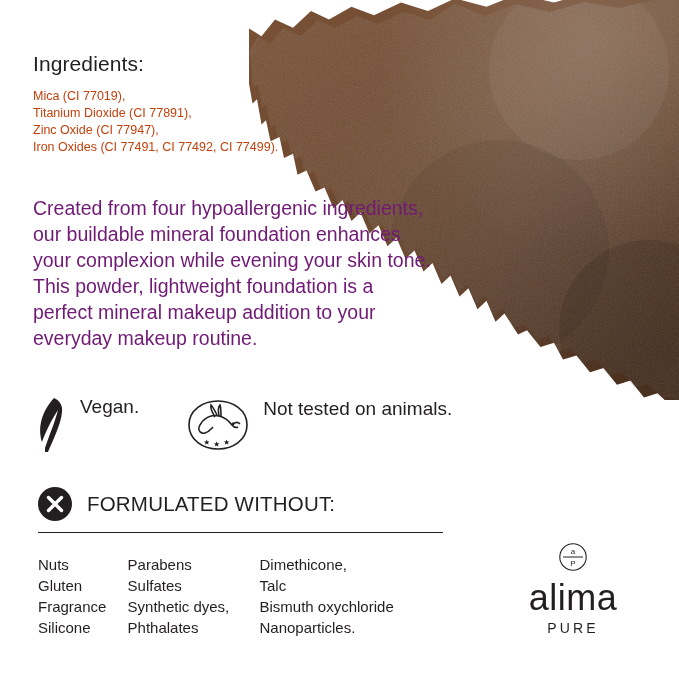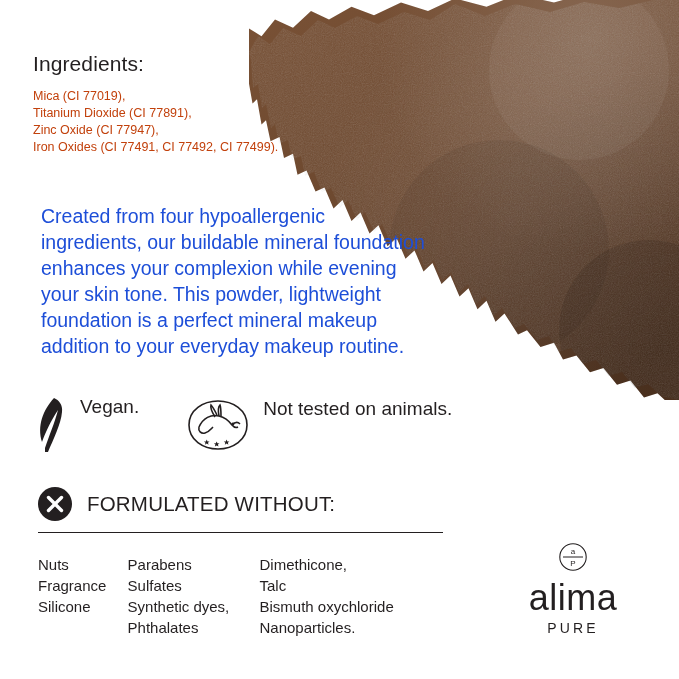--- a/index.html
+++ b/index.html
@@ -97,24 +97,24 @@
     color: #c2410c;
   }
 
   #description-block {
     position: absolute;
     left: 33px;
     top: 195px;
     width: 400px;
   }
   #description-block p {
-    margin: 8px;
+    margin: 0;
     font-size: 19.5px;
     line-height: 26px;
-    color: #1d4ed8;
+    color: #701a75;
     font-weight: 400;
   }
 
   
   #badges {
     position: absolute;
     left: 33px;
     top: 396px;
     display: flex;
     align-items: center;
@@ -268,20 +268,21 @@
       <svg width="34" height="34" viewBox="0 0 34 34">
         <circle cx="17" cy="17" r="17" fill="#231f20"></circle>
         <path d="M10.5 10.5 L23.5 23.5 M23.5 10.5 L10.5 23.5" stroke="#ffffff" stroke-width="3.4" stroke-linecap="round"></path>
       </svg>
       <span id="fw-title">FORMULATED WITHOUT:</span>
     </div>
     <div id="fw-rule"></div>
     <div id="fw-columns">
       <div class="fw-col" id="fw-col-1">
         <div>Nuts</div>
+        <div>Gluten</div>
         <div>Fragrance</div>
         <div>Silicone</div>
       </div>
       <div class="fw-col" id="fw-col-2">
         <div>Parabens</div>
         <div>Sulfates</div>
         <div>Synthetic dyes,</div>
         <div>Phthalates</div>
       </div>
       <div class="fw-col" id="fw-col-3">

